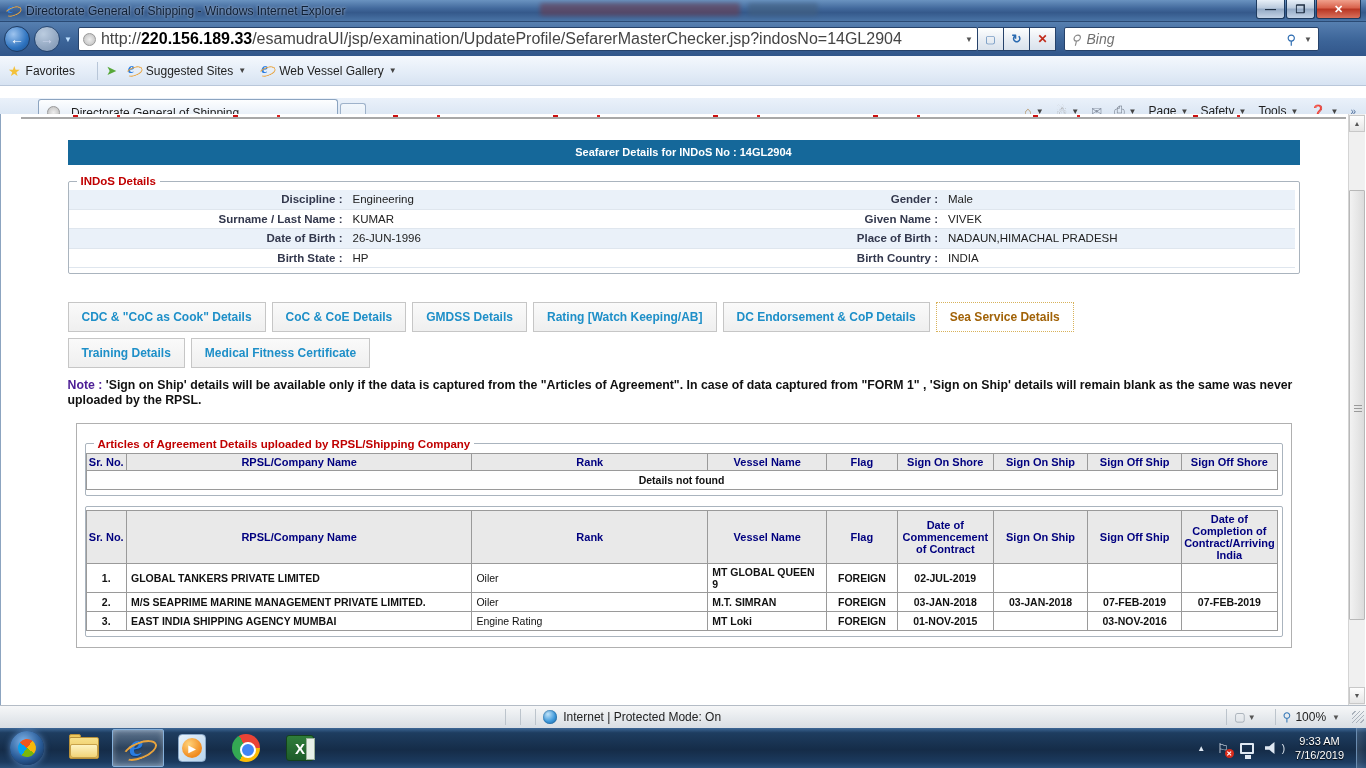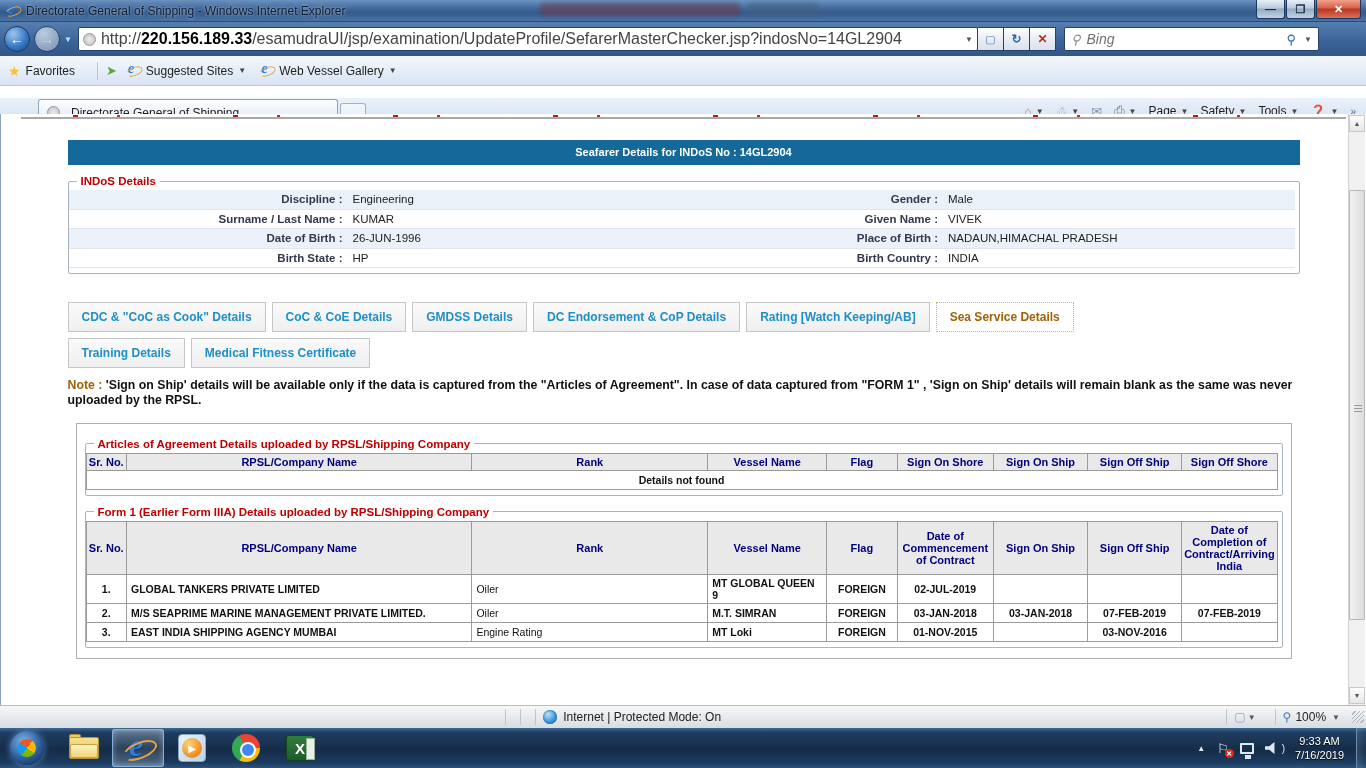--- a/index.html
+++ b/index.html
@@ -94,21 +94,21 @@
   .detail-row:nth-child(odd) { background:#eaf1f9; }
   .detail-row .lbl { text-align:right; font-weight:bold; color:#33384d; font-size:11.5px; padding-right:6px; }
   .detail-row .val { text-align:left; color:#222; font-size:11.5px; padding-left:4px; }
 
   .tabs-row { margin-top:28px; display:flex; flex-wrap:wrap; gap:6px 6px; width:1080px; }
   .pill-tab { background:linear-gradient(#fafafa,#efefef); border:1px solid #c6c6c6; color:#1e8fc8; font-weight:bold;
     font-size:12px; padding:7px 13px; cursor:pointer; }
   .pill-tab.active { background:#fff; color:#a16207; border:1px dotted #d8b25a; }
 
   .note { margin-top:10px; font-size:12.3px; font-weight:bold; color:#111; line-height:1.25; }
-  .note .note-label { color:#a16207; }
+  .note .note-label { color:#4c1d95; }
 
   .outer-box { margin:14px 8px 0 8px; border:1px solid #b0b0b0; padding:4px 8px 10px 8px; }
 
   table.grid { width:100%; border-collapse:collapse; table-layout:fixed; }
   table.grid th { background:#e9e9e9; border:1px solid #9a9a9a; color:#00007f; font-weight:bold; font-size:11px; padding:2px 2px; }
   table.grid td { border:1px solid #9a9a9a; font-size:10.5px; color:#111; padding:2px 4px; height:19px; }
   td.center { text-align:center; }
   td.bolded { font-weight:bold; }
   .empty-msg { color:#e00000; font-weight:bold; text-align:center; font-size:12px; }
   .form1-fs { margin-top:22px; }
@@ -311,22 +311,22 @@
             <span class="lbl">Birth Country :</span>
             <span class="val">INDIA</span>
           </div>
         </div>
     </fieldset>
 
     <div class="tabs-row" id="tabs-row">
         <div class="pill-tab">CDC &amp; "CoC as Cook" Details</div>
         <div class="pill-tab">CoC &amp; CoE Details</div>
         <div class="pill-tab">GMDSS Details</div>
+        <div class="pill-tab">Rating [Watch Keeping/AB]</div>
         <div class="pill-tab">DC Endorsement &amp; CoP Details</div>
-        <div class="pill-tab">Rating [Watch Keeping/AB]</div>
         <div class="pill-tab active">Sea Service Details</div>
         <div class="pill-tab">Training Details</div>
         <div class="pill-tab">Medical Fitness Certificate</div>
       </div>
 
     <p class="note">
       <span class="note-label">Note :</span><span> 'Sign on Ship' details will be available only if the data is captured from the "Articles of Agreement". In case of data captured from "FORM 1" , 'Sign on Ship' details will remain blank as the same was never uploaded by the RPSL.</span>
     </p>
 
     <div class="outer-box">
@@ -348,21 +348,20 @@
             </thead>
           <tbody>
               <tr>
                 <td id="articles-empty" class="empty-msg" colspan="9">Details not found</td>
               </tr>
             </tbody>
         </table>
       </fieldset>
 
       <fieldset class="group form1-fs">
-        <legend>Form 1 (Earlier Form IIIA) Details uploaded by RPSL/Shipping Company</legend>
         <table class="grid">
           <thead>
               <tr id="form1-head">
                 <th style="width: 3.4%;">Sr. No.</th>
                 <th style="width: 29%;">RPSL/Company Name</th>
                 <th style="width: 19.8%;">Rank</th>
                 <th style="width: 10%;">Vessel Name</th>
                 <th style="width: 5.9%;">Flag</th>
                 <th style="width: 8.1%;">Date of Commencement of Contract</th>
                 <th style="width: 7.9%;">Sign On Ship</th>

